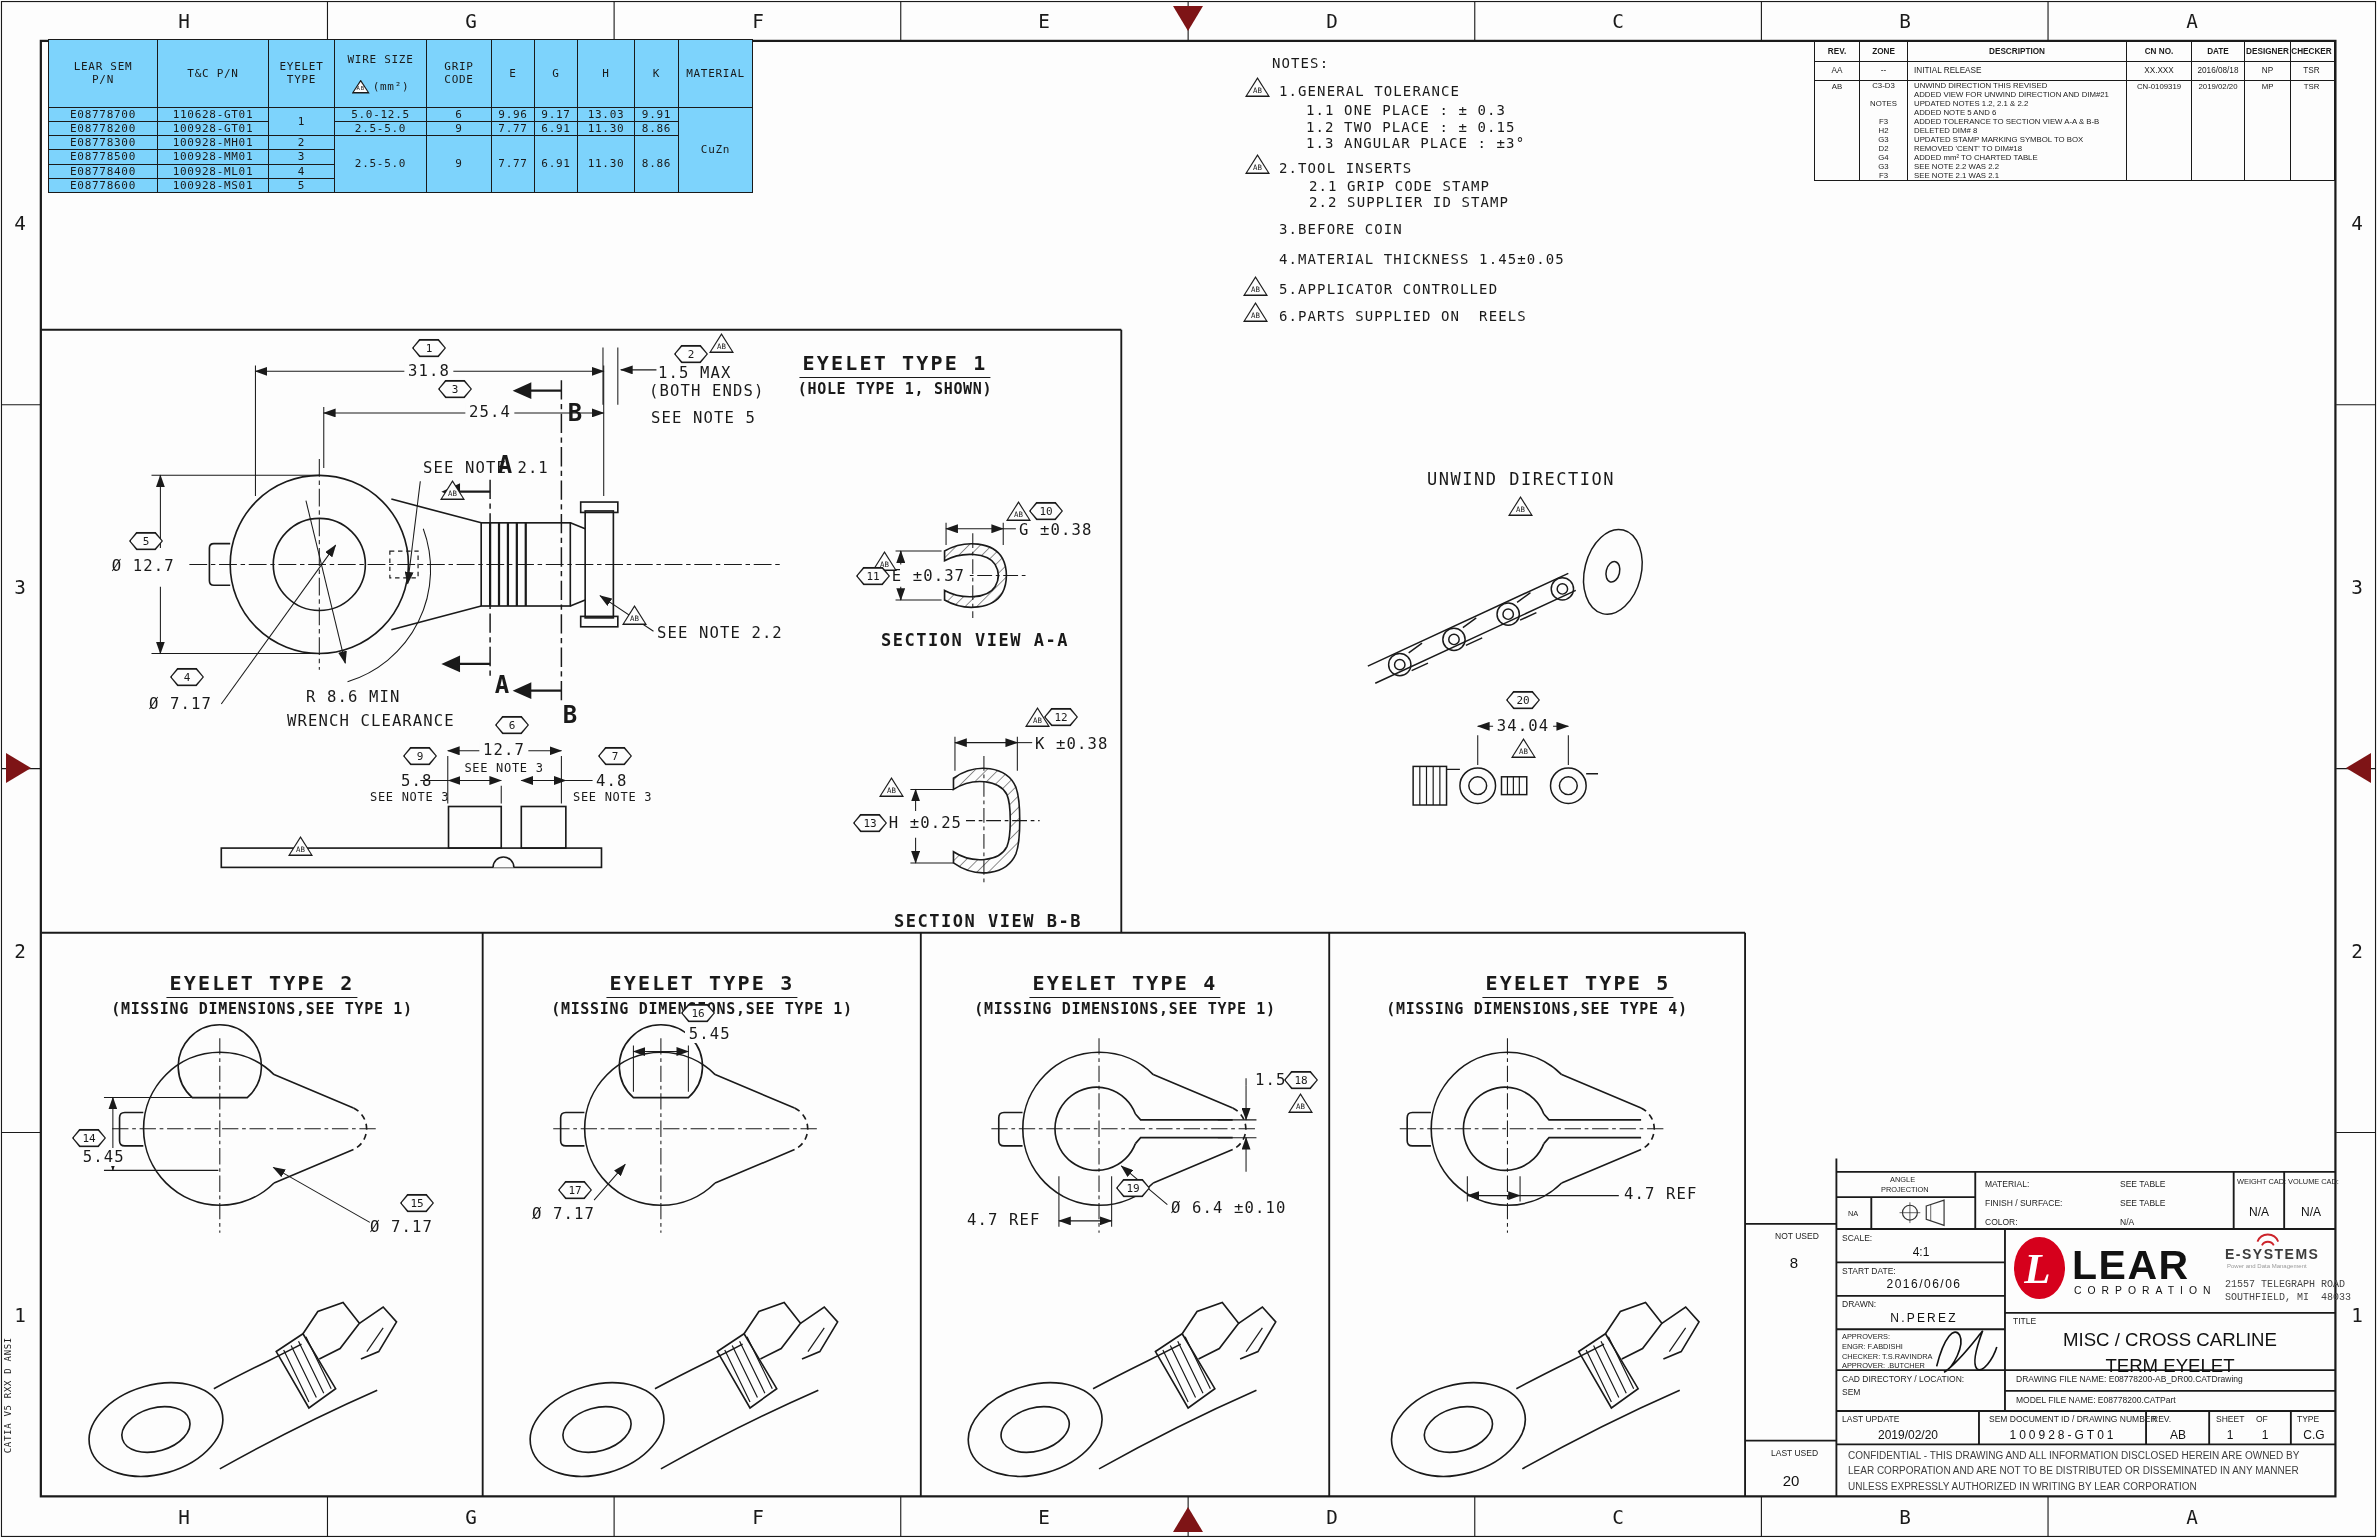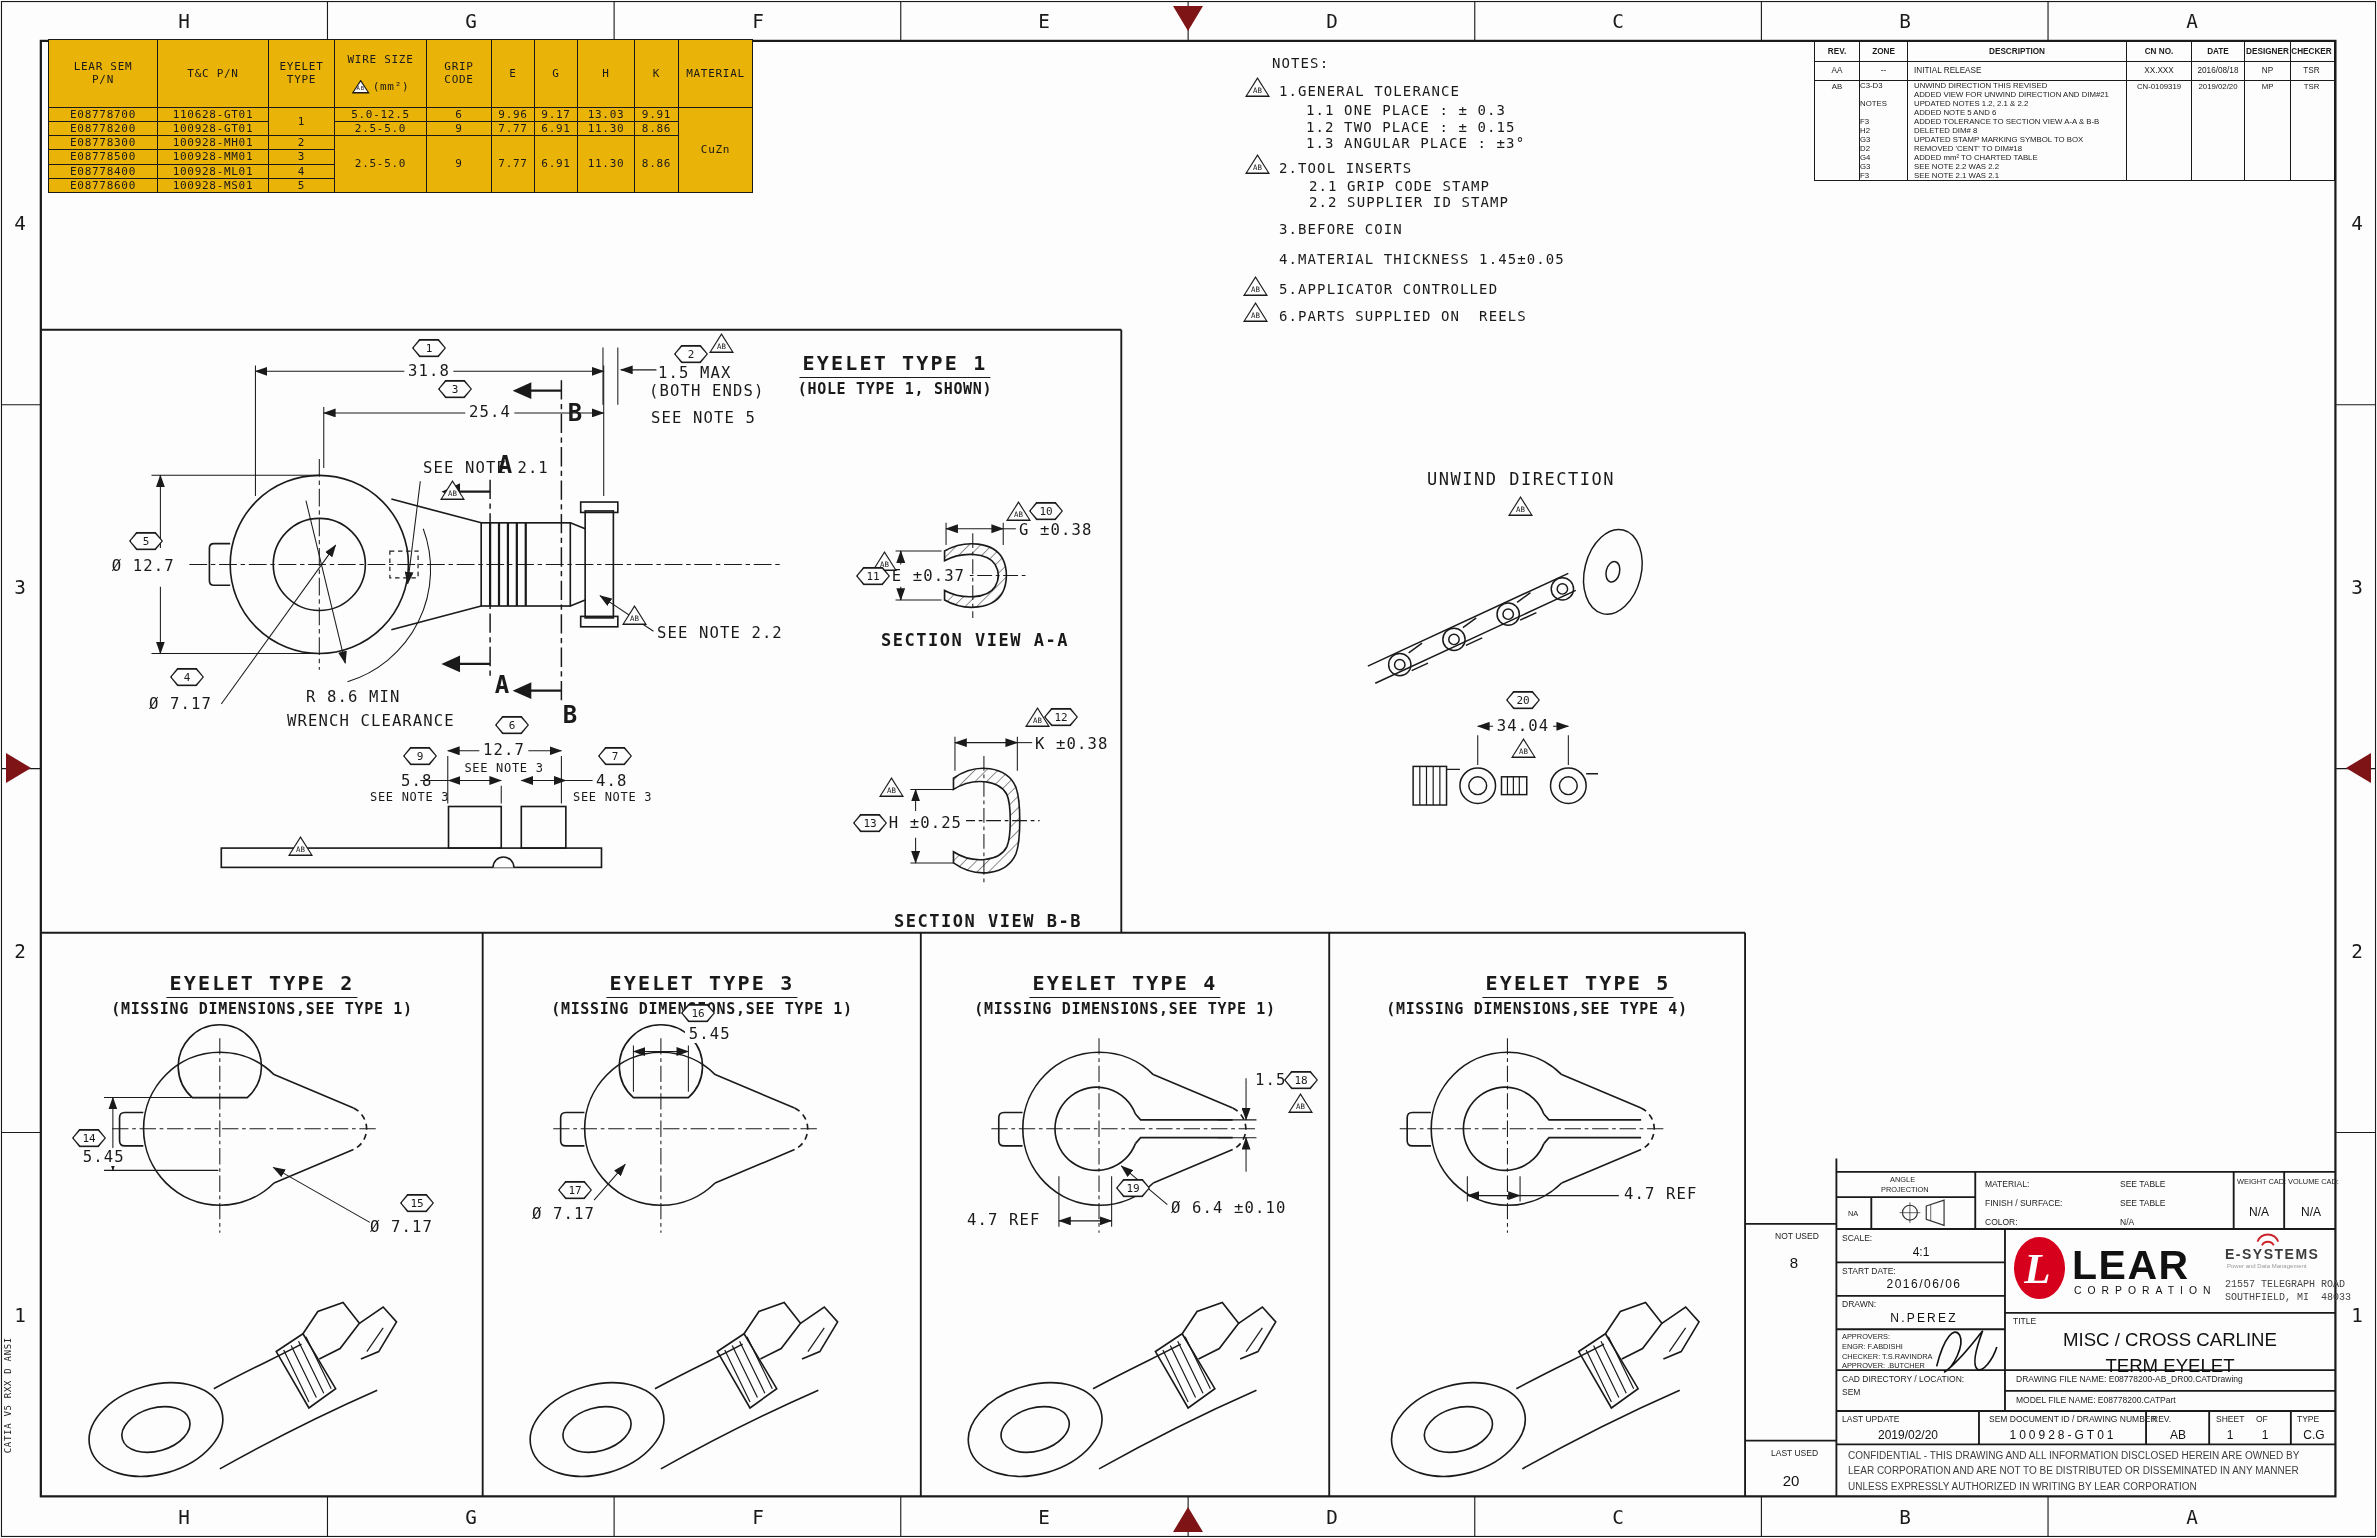--- a/index.html
+++ b/index.html
@@ -25,38 +25,38 @@
        background:#fdfdfd;font-style:normal;font-size:11px;display:flex;align-items:center;justify-content:center}
   
   .tri{position:absolute;width:25px;height:20px;clip-path:polygon(50% 0,100% 100%,0 100%);background:#1a1a1a;z-index:5}
   .tri i{position:absolute;inset:2.2px 2.2px 1.5px;clip-path:polygon(50% 0,100% 100%,0 100%);background:#fdfdfd;
        font-style:normal;font-size:7.4px;display:flex;align-items:flex-end;justify-content:center;padding-bottom:0.7px}
   .tri-s{width:18px;height:14px}
   .tri-s i{font-size:5.6px}
   
   .mk{position:absolute;width:0;height:0;border-style:solid}
   
-  #ptable{position:absolute;left:48px;top:39px;border-collapse:collapse;background:#eab308}
+  #ptable{position:absolute;left:48px;top:39px;border-collapse:collapse;background:#7dd3fc}
   #ptable td{border:1.5px solid #1a1a1a;text-align:center;font-size:11px;letter-spacing:0.7px;
        padding:0;white-space:pre-line;line-height:1.2}
   #ptable .hd{height:55px;font-size:10.4px}
   #ptable .r{height:14px}
   
   #rev{position:absolute;left:1814px;top:41px;width:521px;border:1.5px solid #1a1a1a;background:#fdfdfd;
        font-family:"Liberation Sans",sans-serif;font-size:8.2px;box-sizing:border-box}
   #rev .row{display:flex}
   #rev .c{border-right:1.1px solid #1a1a1a;box-sizing:border-box;overflow:hidden}
   #rev .c:last-child{border-right:none}
   #rev .w1{width:45px}.w2{width:48px}.w3{width:219px}.w4{width:65px}.w5{width:53px}.w6{width:46px}.w7{width:41px}
   #rev .hdr{height:18.6px;border-bottom:1.5px solid #1a1a1a;font-weight:bold}
   #rev .hdr .c{display:flex;align-items:center;justify-content:center}
   #rev .raa{height:18px;border-bottom:1.1px solid #1a1a1a}
   #rev .raa .c{display:flex;align-items:center;justify-content:center}
   #rev .raa .dl{justify-content:flex-start;padding-left:6px}
-  #rev .rab .ln{height:9px;line-height:9px;font-size:7.8px;}
+  #rev .rab .ln{height:9px;line-height:9px;font-size:7.8px;text-align:center}
   #rev .rab .lnl{text-align:left;padding-left:6px}
   #rev .top{padding-top:1.5px;text-align:center;font-size:7.8px}
   
   .lbl{position:absolute;font-family:"Liberation Sans",sans-serif;font-size:8.5px;color:#222;white-space:pre}
   .lbs{position:absolute;font-family:"Liberation Sans",sans-serif;font-size:7.4px;color:#222;white-space:pre}
   .val{position:absolute;font-family:"Liberation Sans",sans-serif;font-size:12px;color:#111;white-space:pre}
   .vc{transform:translateX(-50%)}
   .conf{position:absolute;font-family:"Liberation Sans",sans-serif;font-size:10px;color:#3d3d3d;white-space:pre}
   .learoval{position:absolute;left:2014px;top:1237px;width:51px;height:62px;border-radius:50%;
        background:#d6001c;display:flex;align-items:center;justify-content:center}

